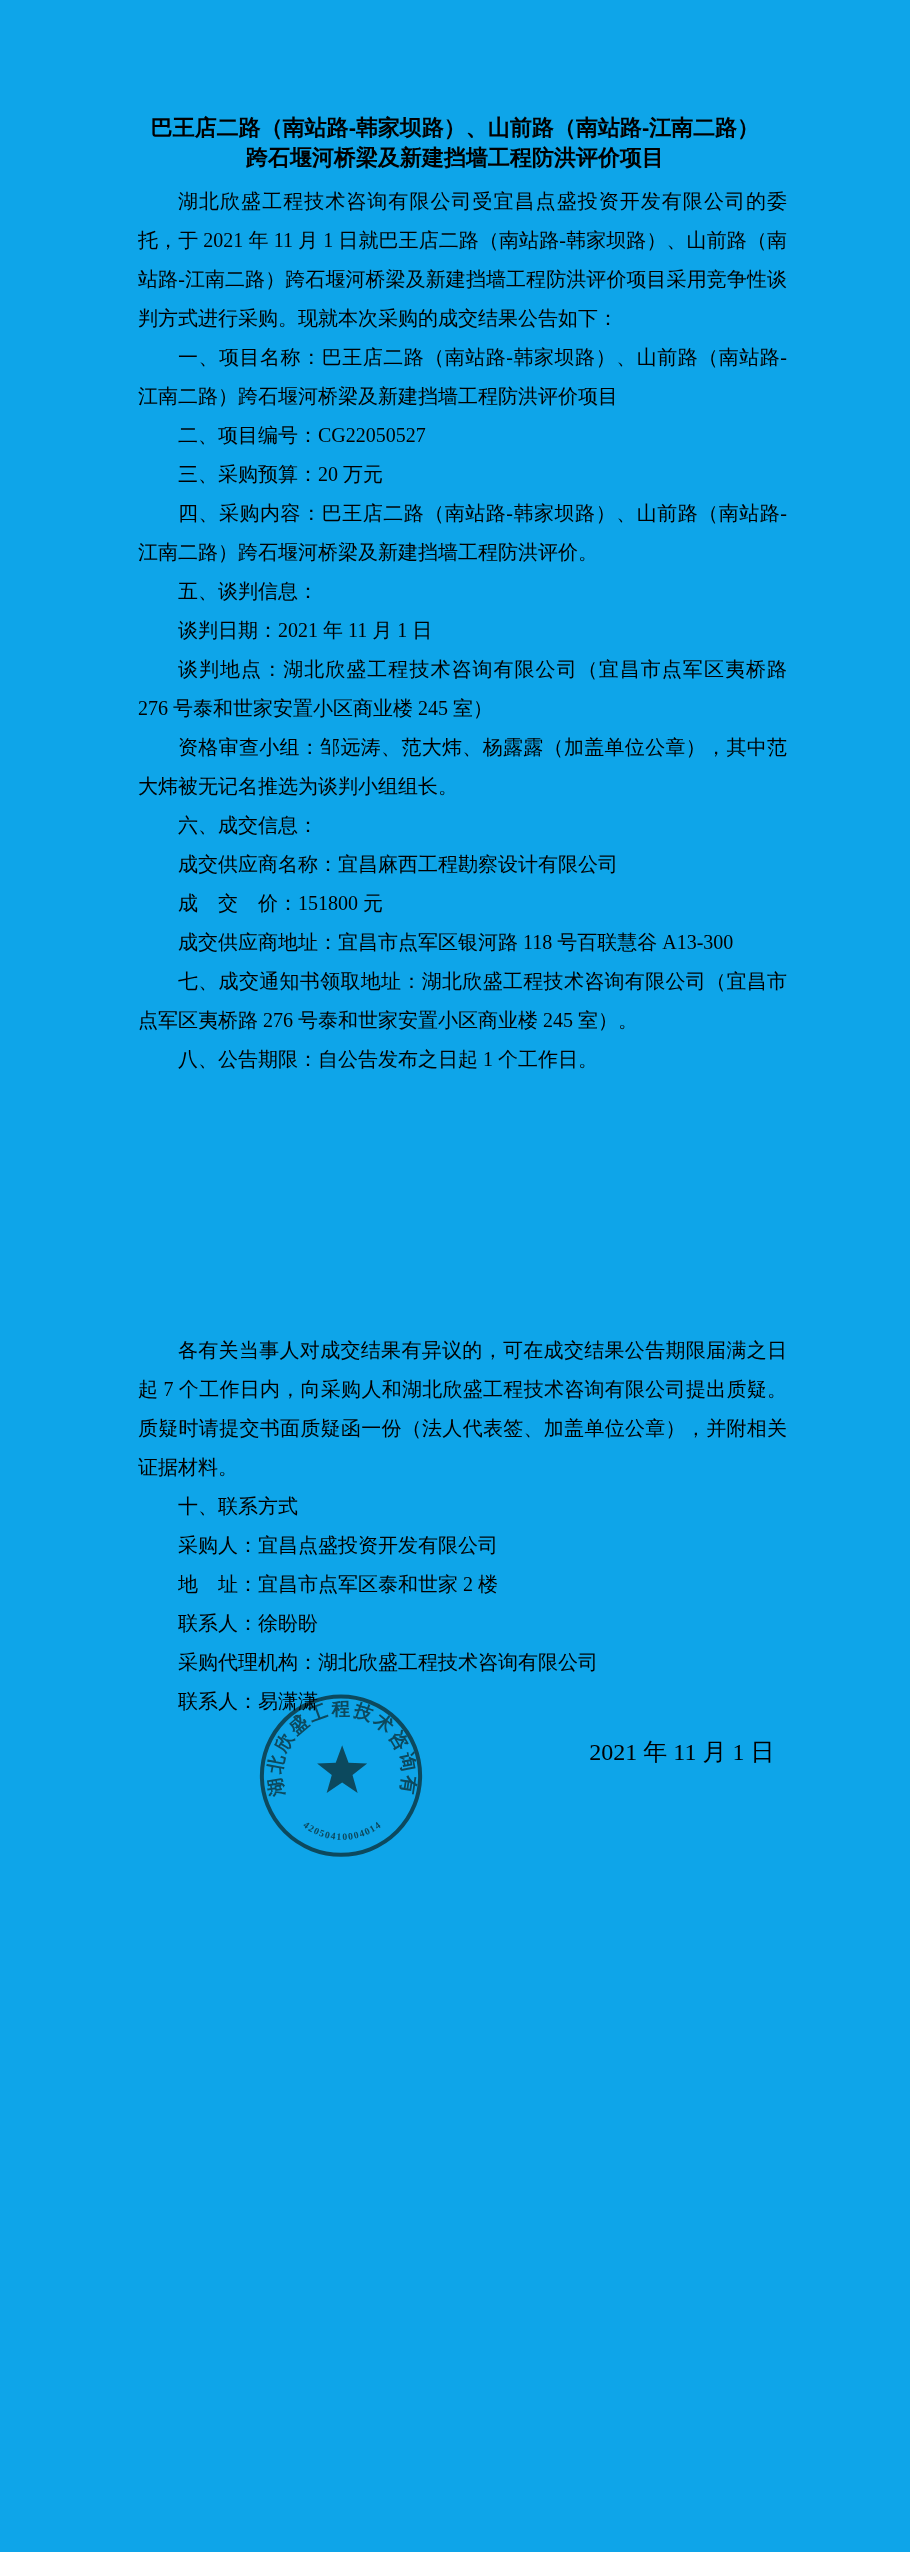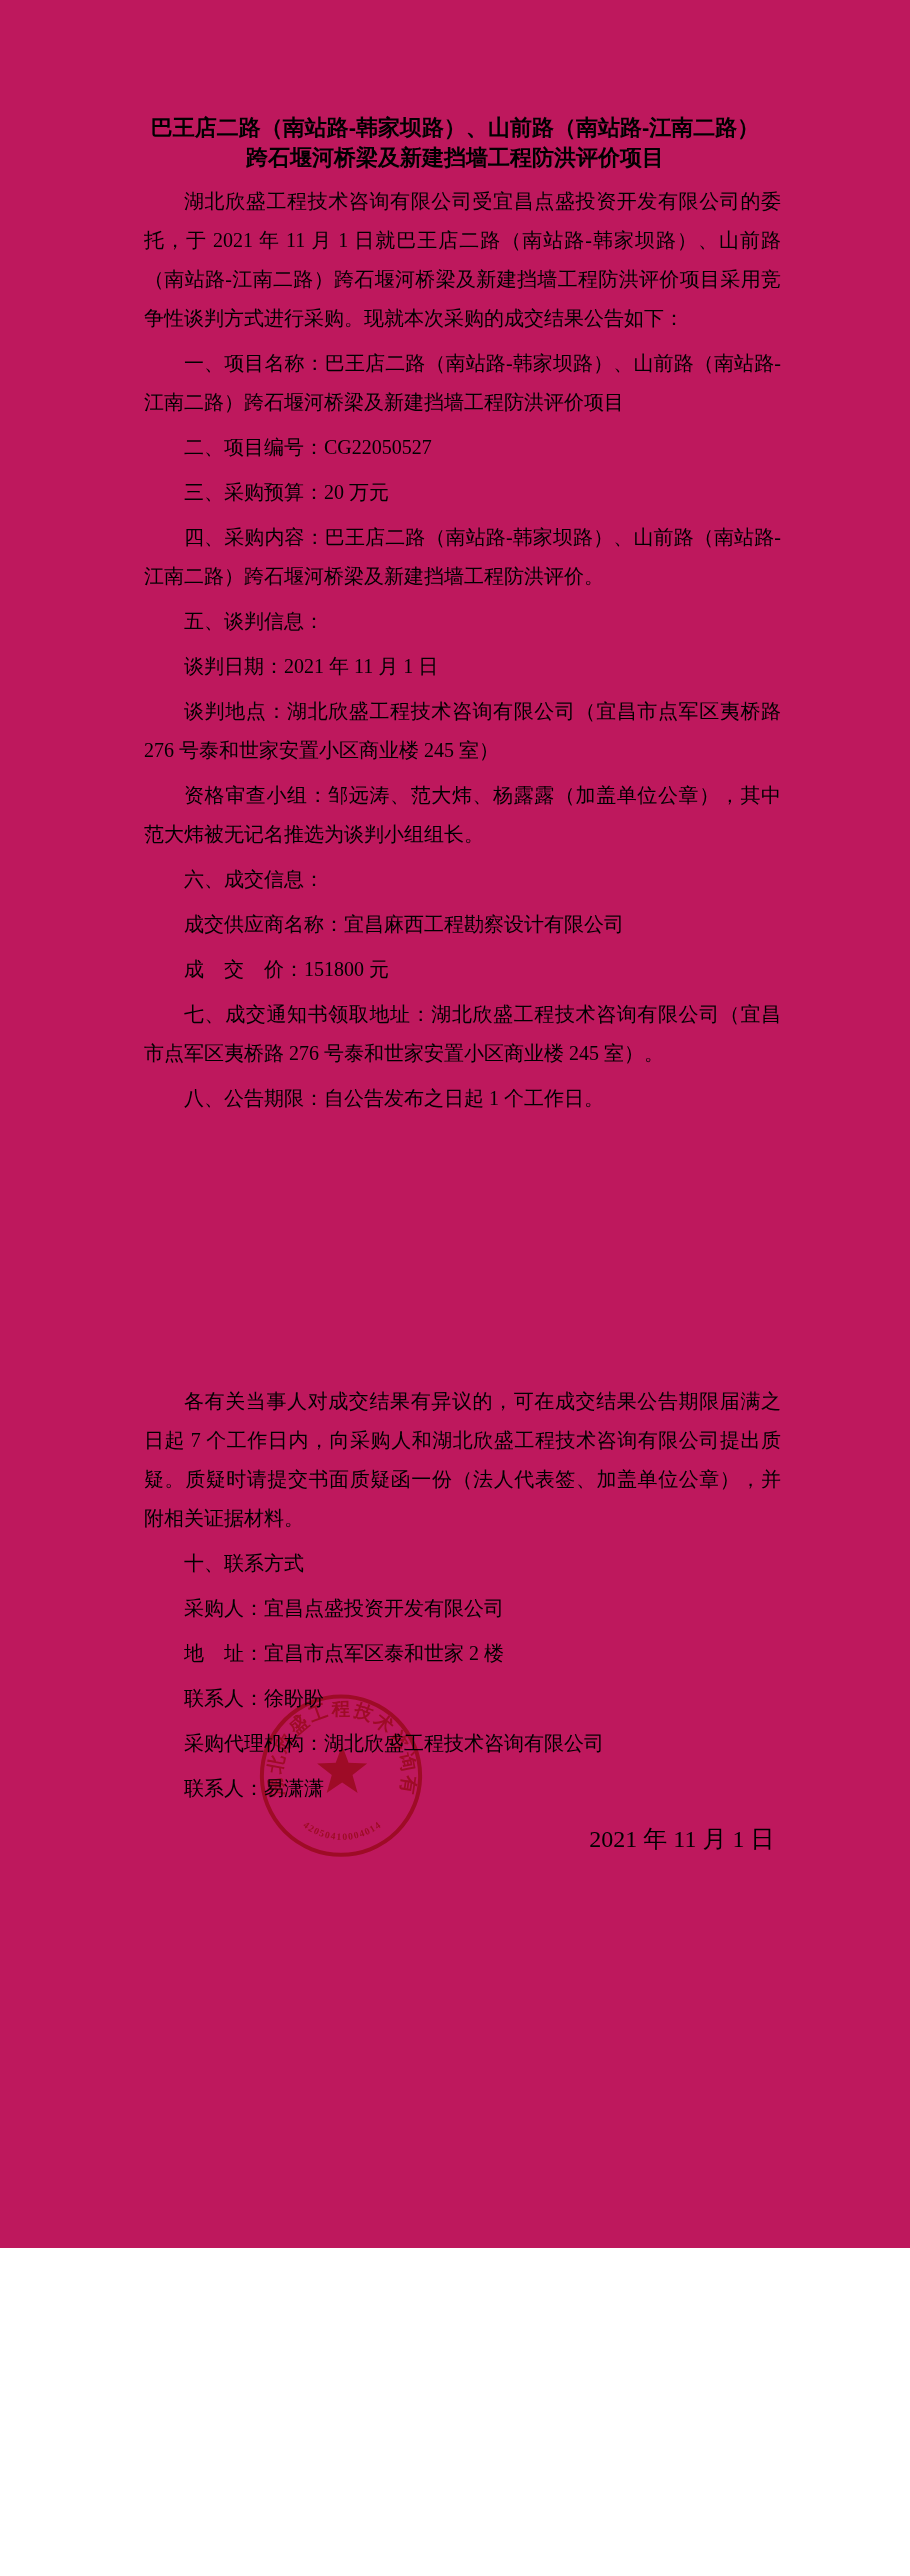--- a/index.html
+++ b/index.html
@@ -1,20 +1,20 @@
 <!DOCTYPE html>
 <html style="font-size:9.2px"><head>
 <meta charset="utf-8">
 <style>
   html,body{margin:0;padding:0;background:#ffffff;}
   .page{
     position:relative;
     width:910px;
-    height:2248px;
-    background:#be185d;
+    height:2552px;
+    background:#0ea5e9;
     color:#000000;
     font-family:"Liberation Serif","DejaVu Serif",serif;
     overflow:hidden;
   }
   .title-block{
     padding-top:113px;
     width:643px;
     margin:0 auto;
     text-align:center;
     font-family:"Liberation Sans","DejaVu Sans",sans-serif;
@@ -22,21 +22,21 @@
     font-size:22px;
     line-height:30px;
   }
   .title-line{margin:0;}
   .doc-body{
     margin:8.6px 123px 0 138px;
     font-size:20px;
     line-height:39px;
     text-align:justify;
   }
-  .para{margin:6px;text-indent:2em;}
+  .para{margin:0;text-indent:2em;}
   .blank-gap{height:252px;}
   .date-line{
     margin:12px 12.6px 0 0;
     text-align:right;
     font-size:24px;
     line-height:39px;
   }
   .seal{
     position:absolute;
     left:255px;
@@ -65,20 +65,21 @@
     <p class="para">二、项目编号：CG22050527</p>
     <p class="para">三、采购预算：20 万元</p>
     <p class="para">四、采购内容：巴王店二路（南站路-韩家坝路）、山前路（南站路-江南二路）跨石堰河桥梁及新建挡墙工程防洪评价。</p>
     <p class="para">五、谈判信息：</p>
     <p class="para">谈判日期：2021 年 11 月 1 日</p>
     <p class="para">谈判地点：湖北欣盛工程技术咨询有限公司（宜昌市点军区夷桥路 276 号泰和世家安置小区商业楼 245 室）</p>
     <p class="para">资格审查小组：邹远涛、范大炜、杨露露（加盖单位公章），其中范大炜被无记名推选为谈判小组组长。</p>
     <p class="para">六、成交信息：</p>
     <p class="para">成交供应商名称：宜昌麻西工程勘察设计有限公司</p>
     <p class="para">成　交　价：151800 元</p>
+    <p class="para">成交供应商地址：宜昌市点军区银河路 118 号百联慧谷 A13-300</p>
     <p class="para">七、成交通知书领取地址：湖北欣盛工程技术咨询有限公司（宜昌市点军区夷桥路 276 号泰和世家安置小区商业楼 245 室）。</p>
     <p class="para">八、公告期限：自公告发布之日起 1 个工作日。</p>
 
     <div class="blank-gap"></div>
 
     <p class="para">各有关当事人对成交结果有异议的，可在成交结果公告期限届满之日起 7 个工作日内，向采购人和湖北欣盛工程技术咨询有限公司提出质疑。质疑时请提交书面质疑函一份（法人代表签、加盖单位公章），并附相关证据材料。</p>
     <p class="para">十、联系方式</p>
     <p class="para">采购人：宜昌点盛投资开发有限公司</p>
     <p class="para">地　址：宜昌市点军区泰和世家 2 楼</p>
     <p class="para">联系人：徐盼盼</p>

